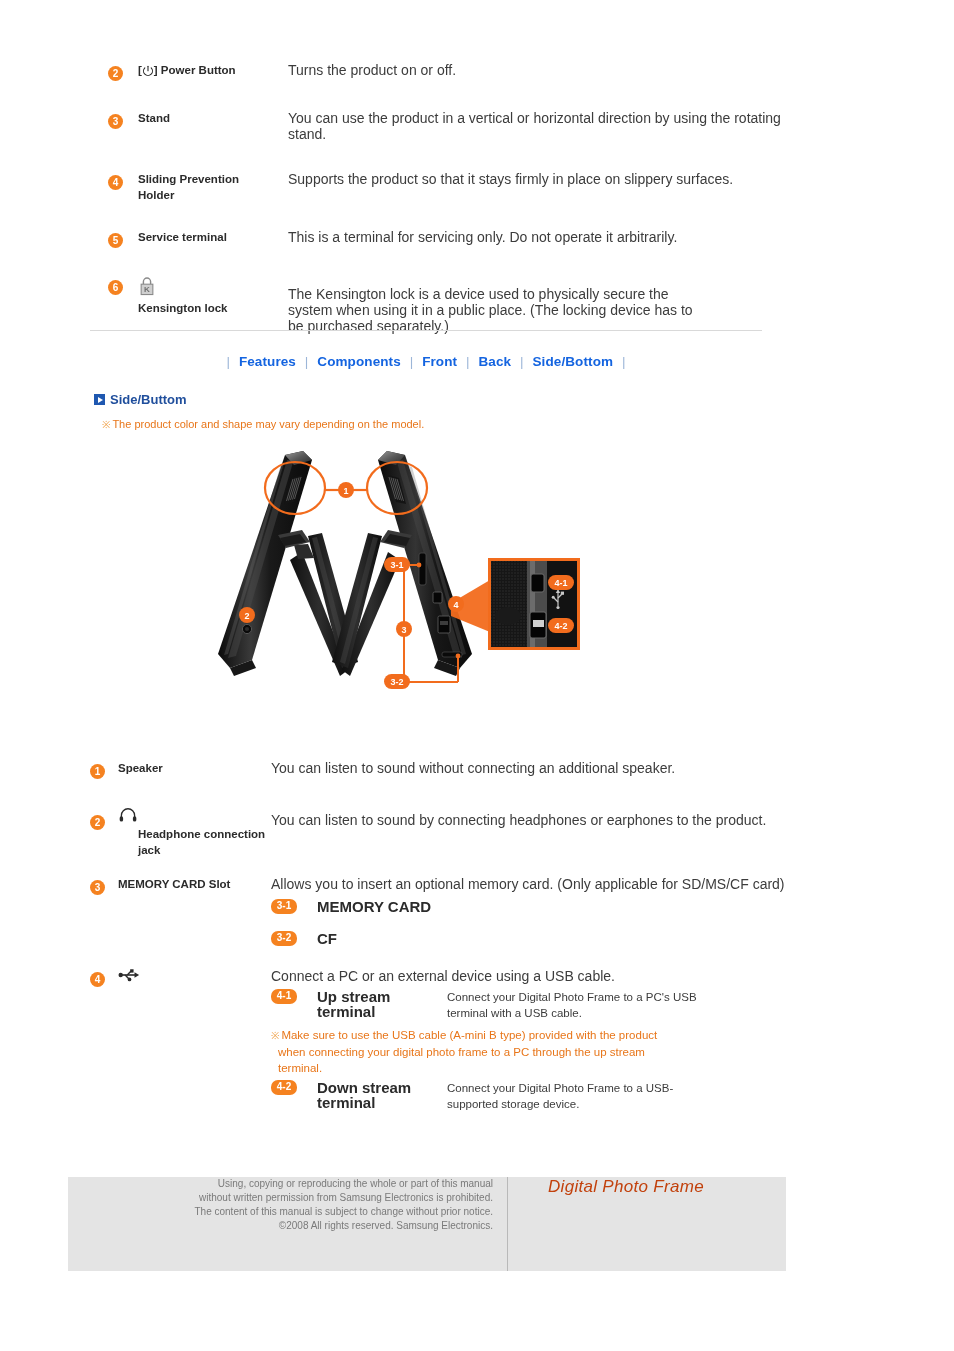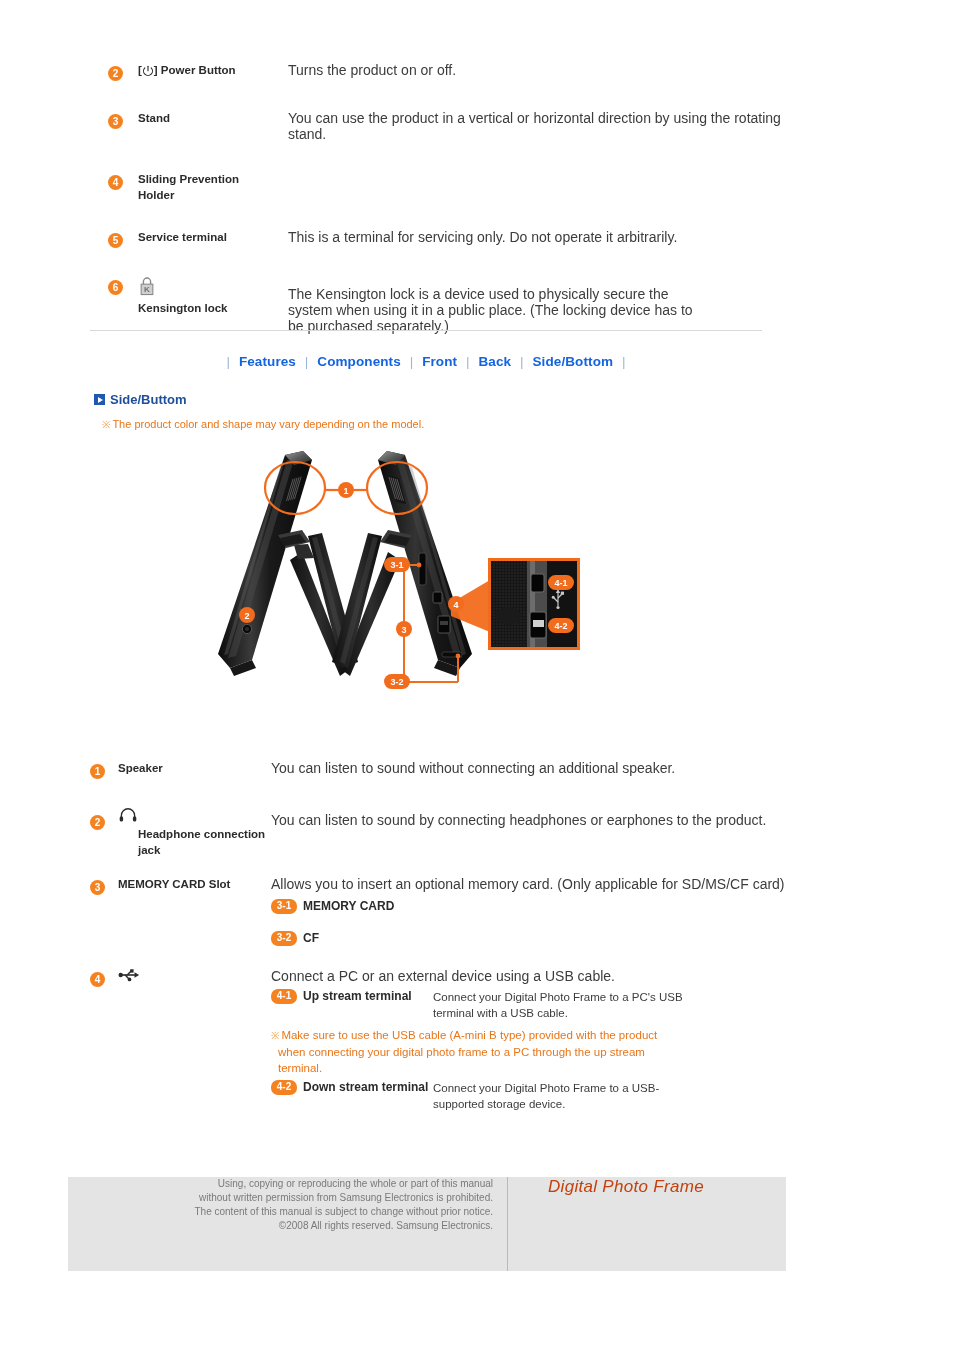--- a/index.html
+++ b/index.html
@@ -112,22 +112,22 @@
     border-radius: 7px;
     background: #f58220;
     color: #ffffff;
     font-size: 10px;
     font-weight: bold;
     text-align: center;
     line-height: 12px;
   }
   .sub-row { display: flex; align-items: flex-start; margin-top: 6px; }
   .sub-label {
-    font-size: 12px; font-weight: bold; color: #2b2b2b;
-    margin-left: 6px; line-height: 15px;
+    font-size: 15px; font-weight: bold; color: #2b2b2b;
+    margin-left: 20px; line-height: 15px;
   }
   .sub-desc { font-size: 11.5px; color: #3c3c3c; line-height: 16px; }
 
   
   .illus { position: absolute; left: 190px; top: 440px; width: 440px; height: 270px; }
 
   
   .footer {
     position: absolute;
     left: 68px; top: 1177px;
@@ -189,20 +189,23 @@
         <div class="item-desc">You can use the product in a vertical or horizontal direction by using the rotating stand.</div>
       </div>
     </div>
 
     <div class="spec-row" style="margin-bottom:26px;">
       <div class="badge-col">
         <span class="num-badge">4</span>
       </div>
       <div class="name-col">
         <div class="item-name" style="max-width:115px;">Sliding Prevention Holder</div>
+      </div>
+      <div class="desc-col">
+        <div class="item-desc">Supports the product so that it stays firmly in place on slippery surfaces.</div>
       </div>
     </div>
 
     <div class="spec-row" style="margin-bottom:28px;">
       <div class="badge-col">
         <span class="num-badge">5</span>
       </div>
       <div class="name-col">
         <div class="item-name">Service terminal</div>
       </div>

